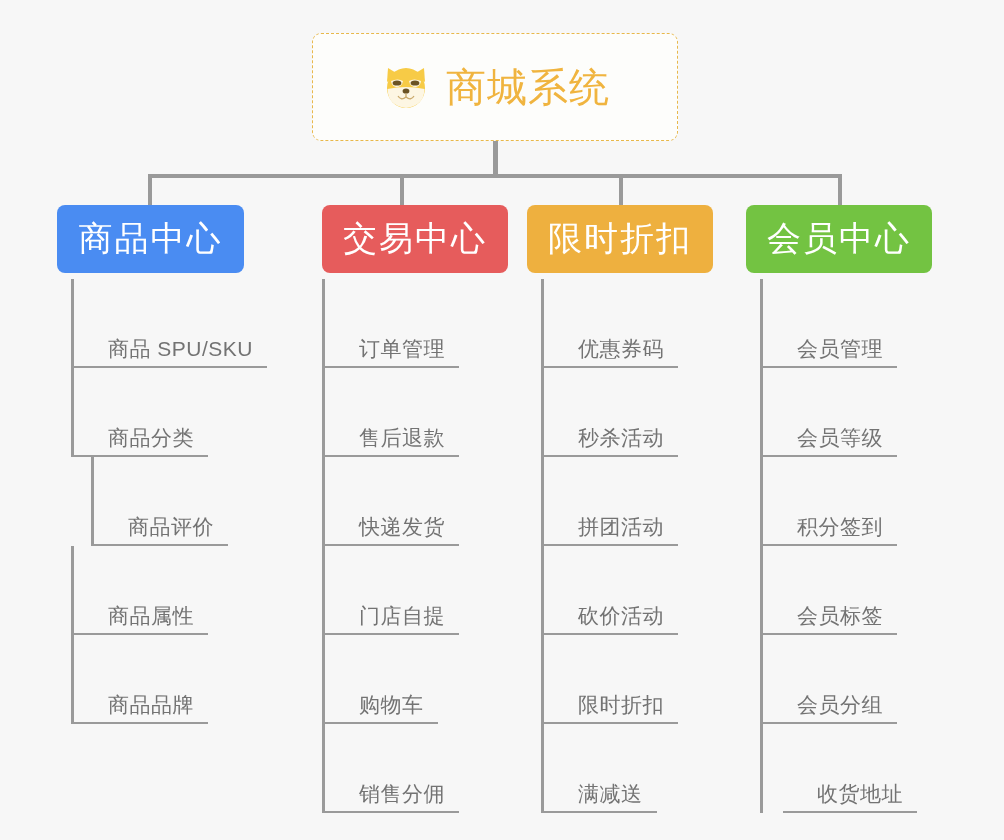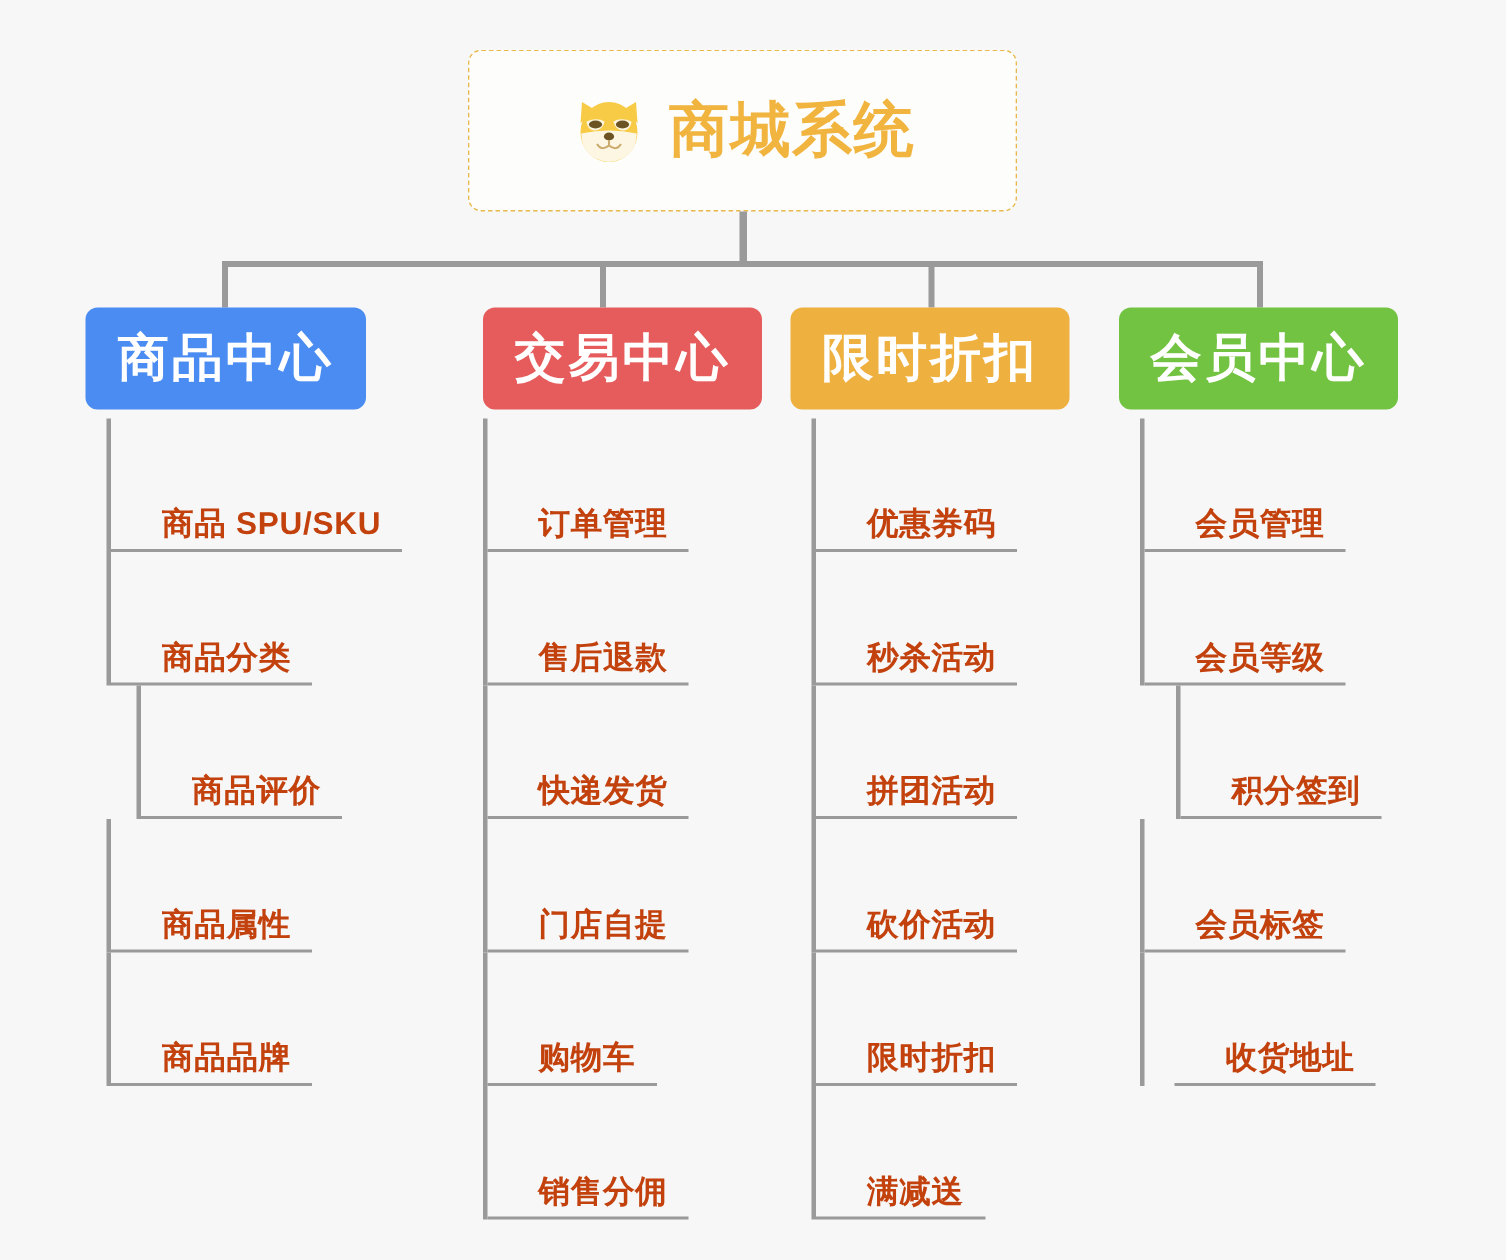--- a/index.html
+++ b/index.html
@@ -13,21 +13,20 @@
     font-family: "Liberation Sans", "DejaVu Sans", sans-serif;
     overflow: hidden;
     position: relative;
   }
 
   #canvas {
     position: relative;
     width: 952px;
     height: 840px;
     background: #f7f7f7;
-    font-weight: bold;
   }
 
   
   .root-node {
     position: absolute;
     left: 312px;
     top: 33px;
     width: 366px;
     height: 108px;
     background: #fdfdfb;
@@ -89,21 +88,21 @@
     box-sizing: border-box;
     border-left: 3px solid #9a9a9a;
     display: flex;
     align-items: flex-end;
   }
   .leaf-label {
     position: relative;
     margin-left: 34px;
     padding-bottom: 5px;
     font-size: 21px;
-    color: #c2410c;
+    color: #737373;
     white-space: nowrap;
     letter-spacing: 0.5px;
   }
   .leaf-label::after {
     content: "";
     position: absolute;
     left: -34px;
     right: -14px;
     bottom: 0;
     height: 2px;
@@ -226,24 +225,27 @@
       </div>
   </div>
 
   <div class="col" style="left:760px;">
     <div class="leaf" style="border-left-color: rgb(154, 154, 154);">
         <span class="leaf-label">会员管理</span>
       </div>
     <div class="leaf" style="border-left-color: rgb(154, 154, 154);">
         <span class="leaf-label">会员等级</span>
       </div>
-    <div class="leaf" style="border-left-color: rgb(154, 154, 154); margin-left: 24px;">
+    <div class="leaf" style="border-left-color: rgb(154, 154, 154);">
         <span class="leaf-label">积分签到</span>
       </div>
     <div class="leaf" style="border-left-color: rgb(154, 154, 154);">
         <span class="leaf-label">会员标签</span>
+      </div>
+    <div class="leaf" style="border-left-color: rgb(154, 154, 154);">
+        <span class="leaf-label">会员分组</span>
       </div>
     <div class="leaf" style="border-left-color: rgb(154, 154, 154); padding-left: 20px;">
         <span class="leaf-label">收货地址</span>
       </div>
   </div>
 
 </div>
 
 </body></html>

